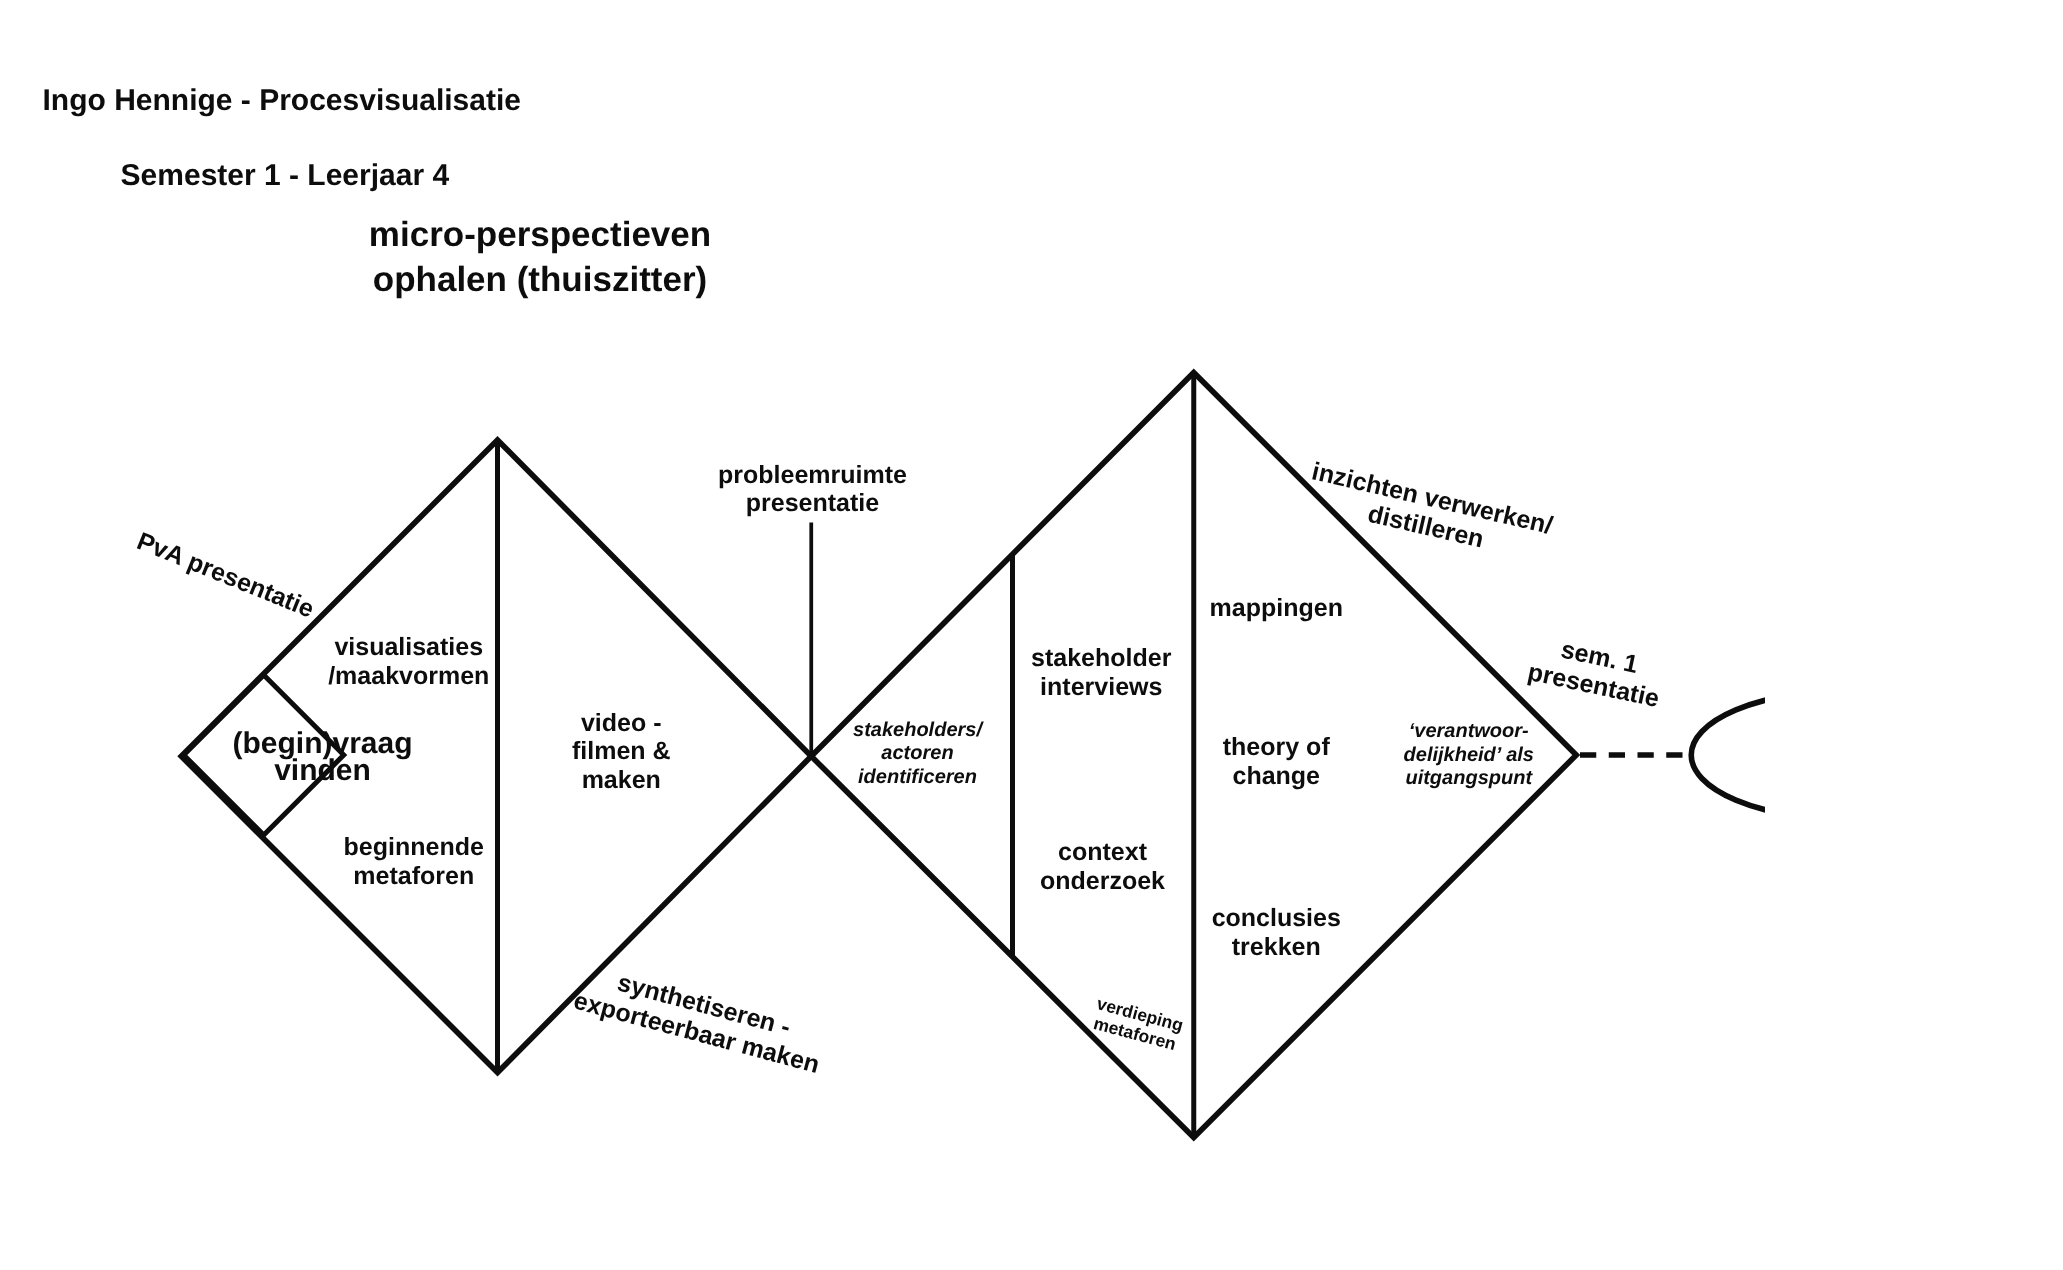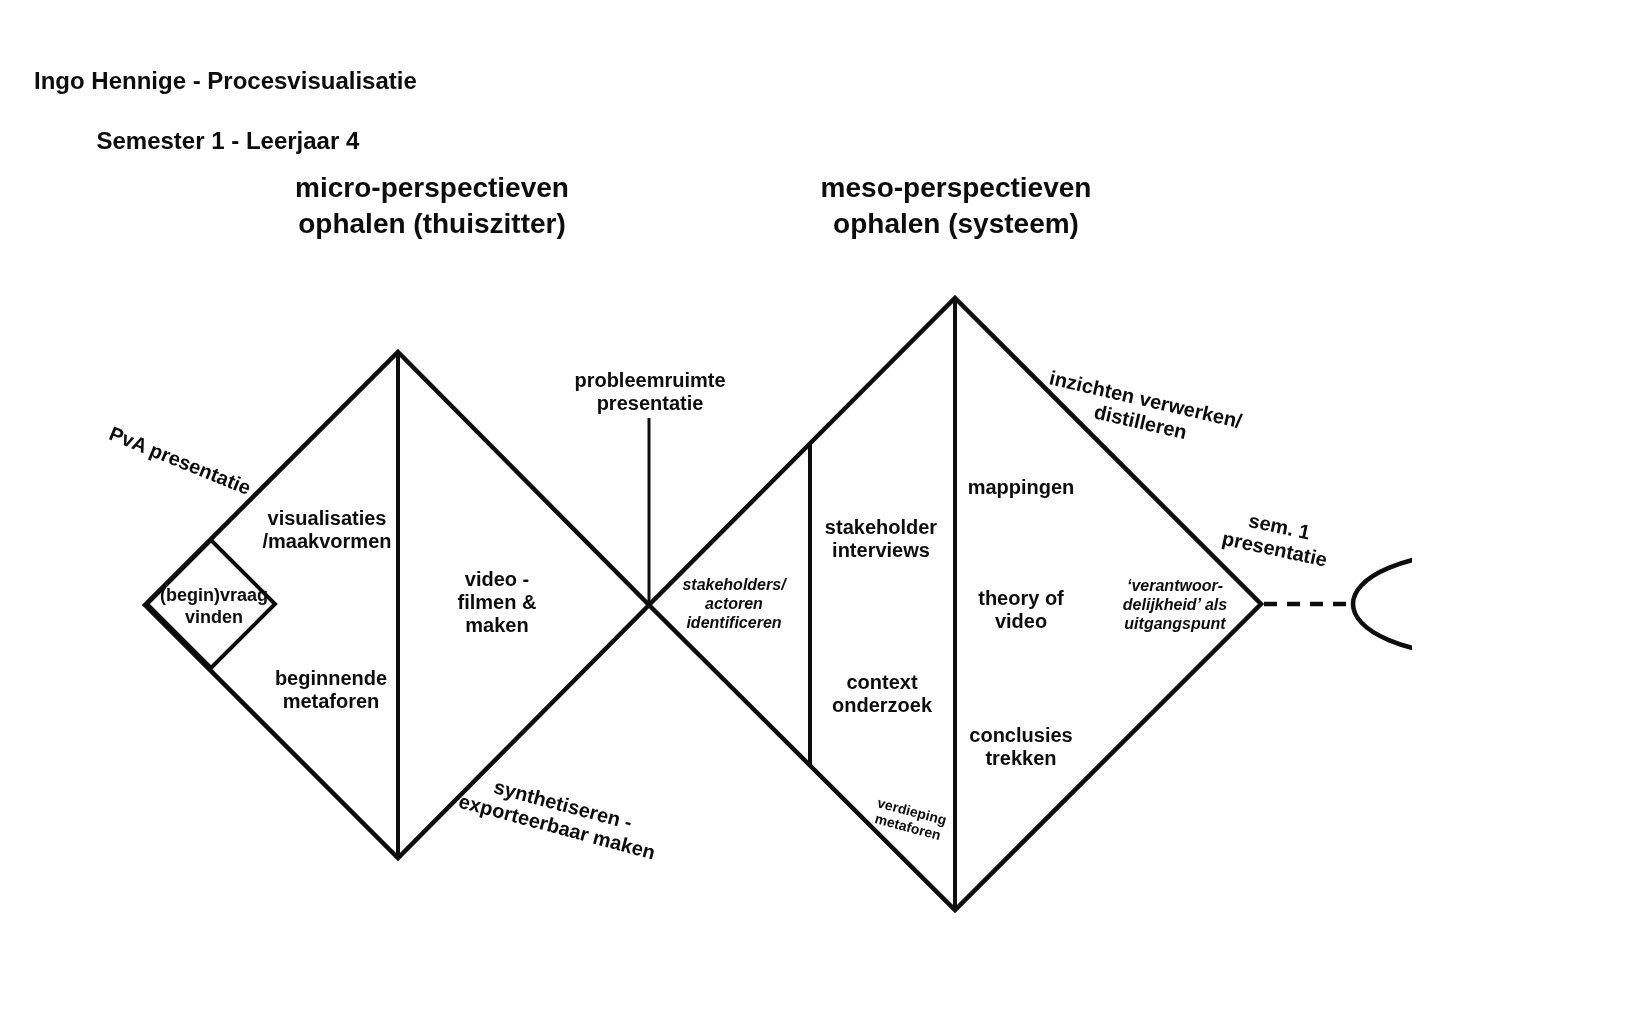--- a/index.html
+++ b/index.html
@@ -25,21 +25,21 @@
   }
   .lbl{
     position:absolute;
     transform:translate(-50%,-50%);
     font-weight:700;
     text-align:center;
     white-space:pre-line;
     line-height:1.15;
   }
   .s20{font-size:20px;line-height:23px;}
-  .s18{font-size:18px;line-height:22px;}
+  .s18{font-size:24px;line-height:22px;margin-left:44px;}
   .s16{font-size:16px;line-height:19px;font-style:italic;}
   .s14{font-size:14px;line-height:16px;}
   .rot22{transform:translate(-50%,-50%) rotate(22deg);}
   .rot15{transform:translate(-50%,-50%) rotate(15deg);}
   .rot13{transform:translate(-50%,-50%) rotate(13deg);}
   .rot12{transform:translate(-50%,-50%) rotate(12deg);}
   svg.shapes{position:absolute;left:0;top:0;}
   svg.shapes *{stroke:#0d0d0d;fill:none;}
 </style>
 </head>
@@ -59,22 +59,20 @@
     <ellipse cx="1475" cy="604" rx="122" ry="51" stroke-width="4.5"></ellipse>
   </svg>
 
   <div class="hdr">
     <div>Ingo Hennige - Procesvisualisatie</div>
     <div class="sub">Semester 1 - Leerjaar 4</div>
   </div>
 
   <div class="phase-title" style="left:398px;top:206px;margin-left:34px;">micro-perspectieven
 ophalen (thuiszitter)</div>
-  <div class="phase-title" style="left:956px;top:206px;">meso-perspectieven
-ophalen (systeem)</div>
 
   <div class="lbl s20 rot22" style="left:180px;top:461px;">PvA presentatie</div>
   <div class="lbl s20" style="left:650px;top:392px;">probleemruimte
 presentatie</div>
   <div class="lbl s20 rot12" style="left:1277px;top:538px;">sem. 1
 presentatie</div>
 
   <div class="lbl s18" style="left:214px;top:606px;">(begin)vraag
 vinden</div>
   <div class="lbl s20" style="left:327px;top:530px;">visualisaties
@@ -89,21 +87,21 @@
 
   <div class="lbl s16" style="left:734px;top:603px;">stakeholders/
 actoren
 identificeren</div>
   <div class="lbl s20" style="left:881px;top:539px;">stakeholder
 interviews</div>
   <div class="lbl s20" style="left:882px;top:694px;">context
 onderzoek</div>
   <div class="lbl s20" style="left:1021px;top:487px;">mappingen</div>
   <div class="lbl s20" style="left:1021px;top:610px;">theory of
-video</div>
+change</div>
   <div class="lbl s20" style="left:1021px;top:747px;">conclusies
 trekken</div>
   <div class="lbl s14 rot15" style="left:910px;top:819px;">verdieping
 metaforen</div>
   <div class="lbl s16" style="left:1175px;top:604px;">‘verantwoor-
 delijkheid’ als
 uitgangspunt</div>
   <div class="lbl s20 rot13" style="left:1143px;top:411px;">inzichten verwerken/
 distilleren</div>
 

